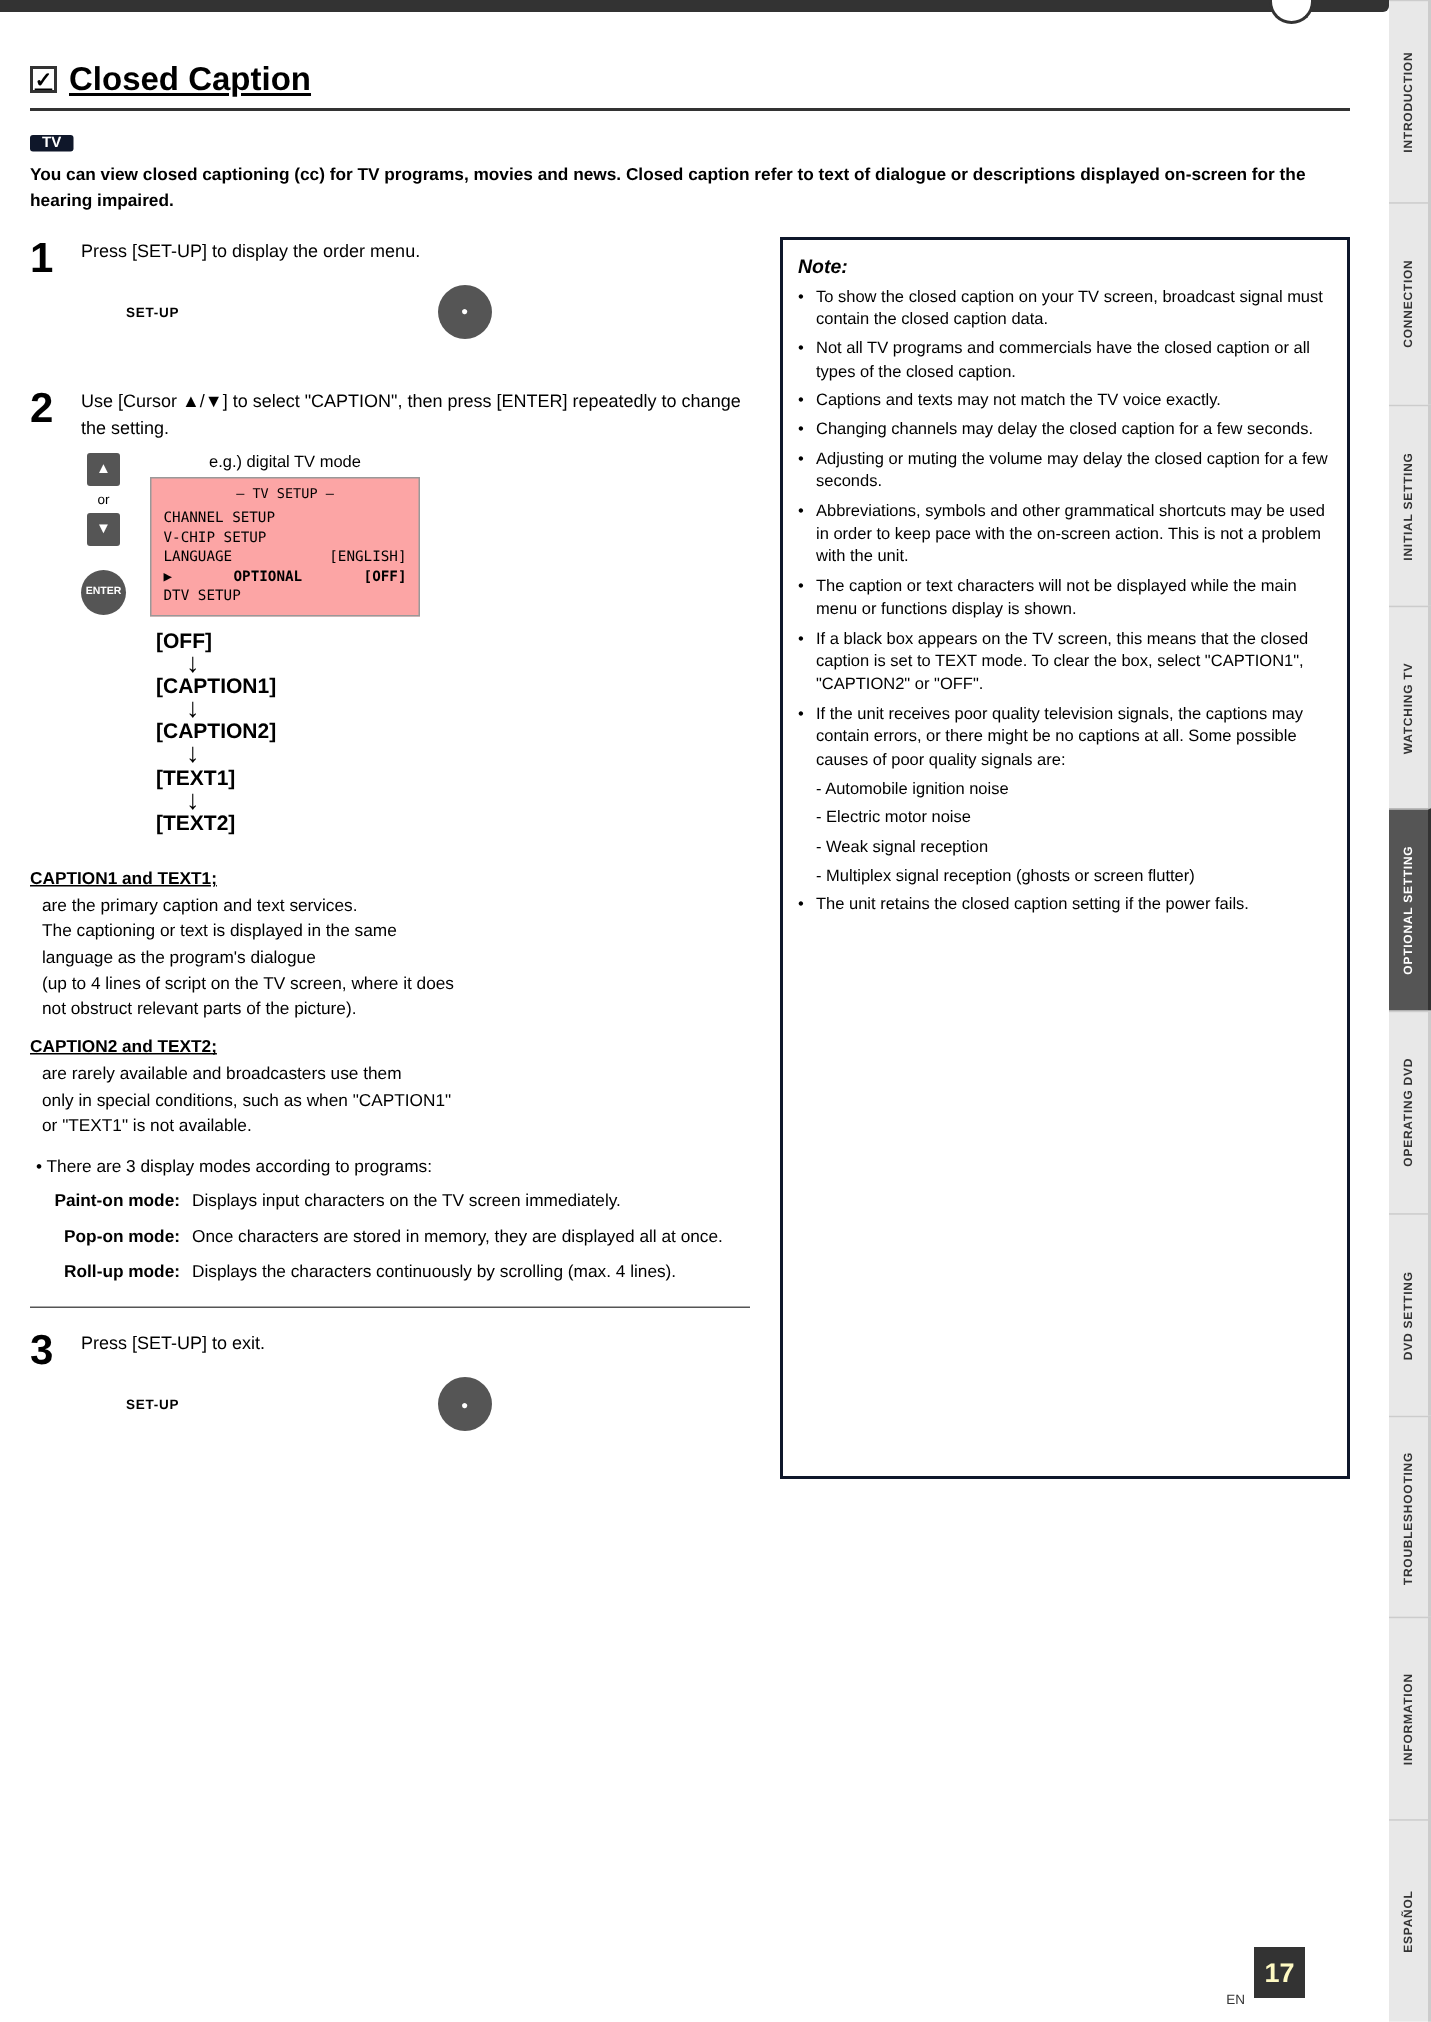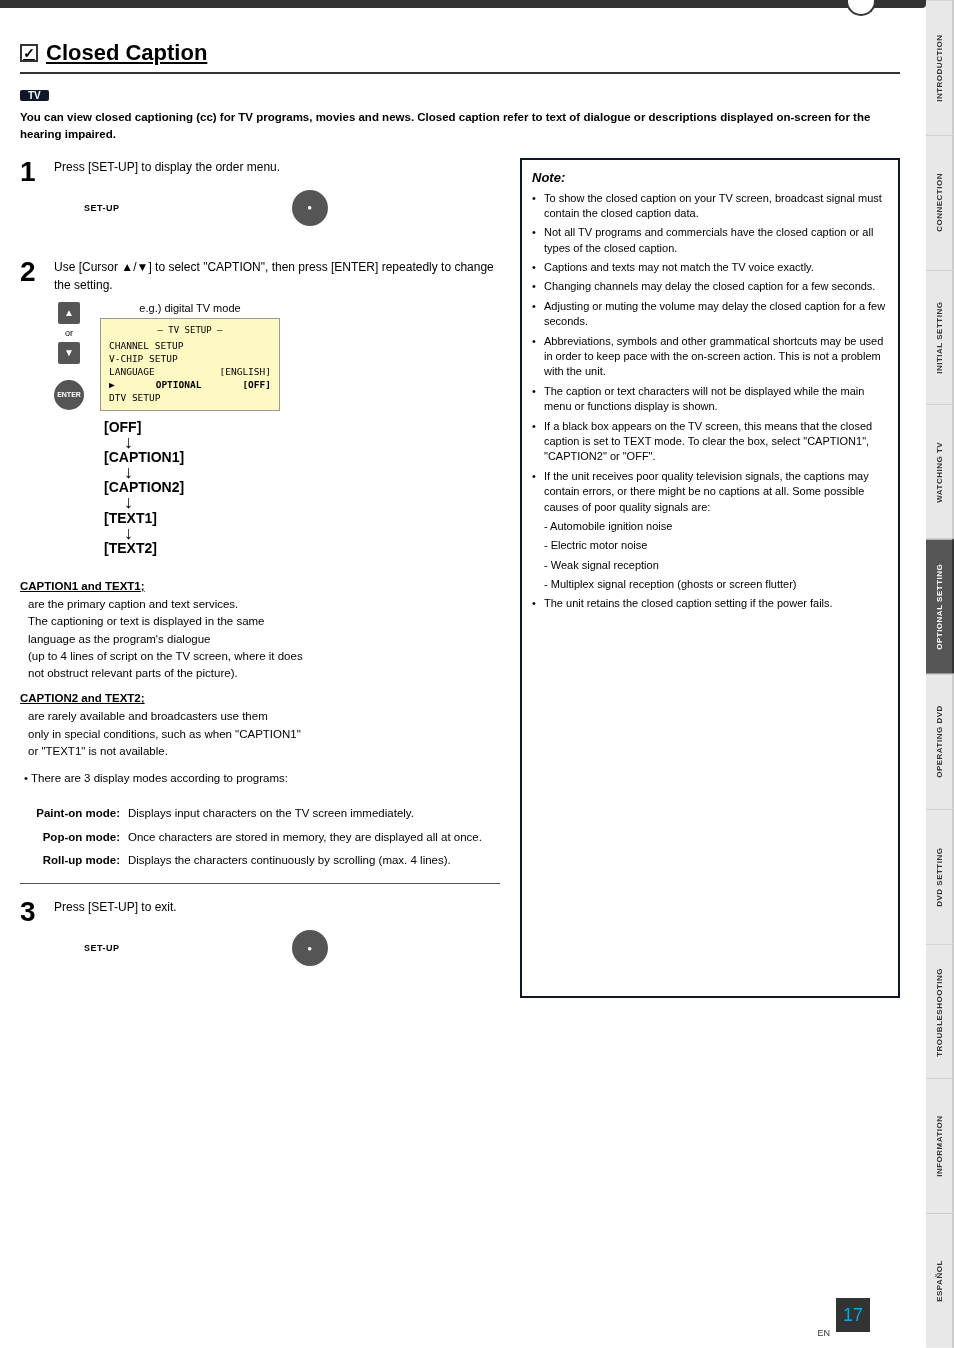--- a/index.html
+++ b/index.html
@@ -249,21 +249,21 @@
 
     .or-text {
       font-size: 9px;
     }
 
     
     .tv-menu {
       border: 1px solid #999;
       padding: 6px 8px;
       font-size: 9.5px;
-      background: #fef9c3;
+      background: #fca5a5;
       min-width: 180px;
       font-family: monospace;
     }
 
     .tv-menu-title {
       text-align: center;
       margin-bottom: 4px;
       font-size: 9px;
     }
 
@@ -316,21 +316,21 @@
 
     .desc-bullet {
       margin-left: 4px;
       margin-bottom: 6px;
       line-height: 1.5;
     }
 
     
     .mode-table {
       width: 100%;
-      margin-top: 18px;
+      margin-top: 6px;
     }
 
     .mode-row {
       display: flex;
       gap: 8px;
       margin-bottom: 6px;
       line-height: 1.5;
     }
 
     .mode-label {
@@ -349,23 +349,23 @@
       border-top: 1px solid #555;
       margin: 14px 0;
     }
 
     
     .page-number {
       position: absolute;
       bottom: 16px;
       right: 50px;
       font-size: 18px;
-      font-weight: normal;
+      font-weight: bold;
       background: #333;
-      color: #0ea5e9;
+      color: #fef9c3;
       width: 34px;
       height: 34px;
       display: flex;
       align-items: center;
       justify-content: center;
     }
 
     .page-en {
       position: absolute;
       bottom: 10px;

